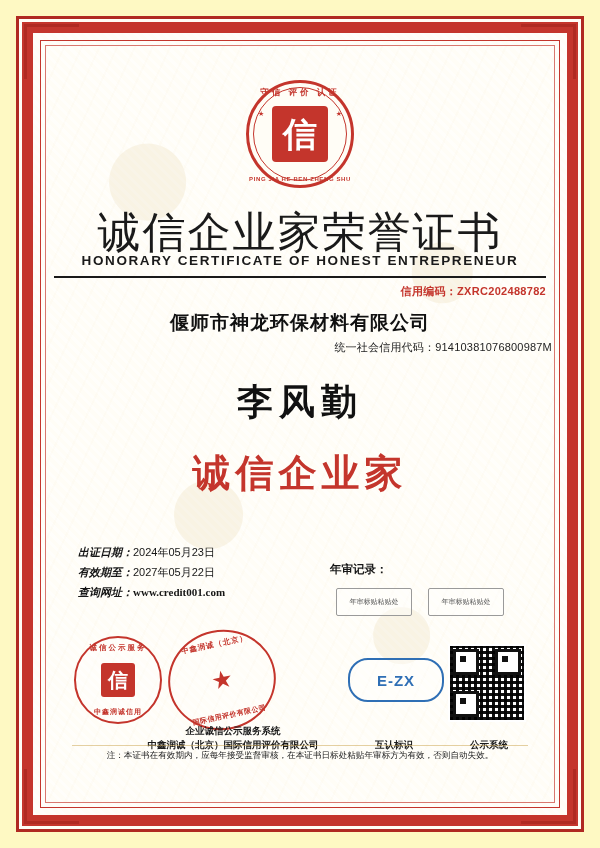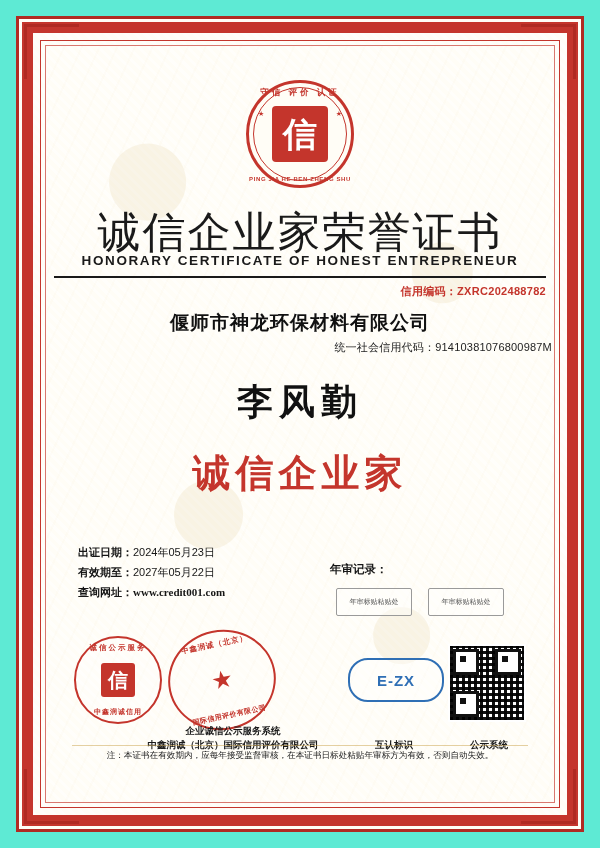--- a/index.html
+++ b/index.html
@@ -5,21 +5,21 @@
   html,body{margin:0;padding:0;}
   body{
     width:600px;height:848px;
     background:#ffffff;
     font-family:"Liberation Sans", sans-serif;
     overflow:hidden;
   }
   .page{
     position:relative;
     width:600px;height:848px;
-    background:#5eead4;
+    background:#fef9c3;
   }
   
   .frame-outer{
     position:absolute;left:16px;top:16px;right:16px;bottom:16px;
     border:3px solid #b02a22;
     background:#fffdf6;
   }
   .frame-guilloche{
     position:absolute;left:22px;top:22px;right:22px;bottom:22px;
     border:11px solid #c4352c;
@@ -134,21 +134,21 @@
     font-size:38px;font-weight:bold;color:#c4352c;letter-spacing:5px;
     font-family:"DejaVu Sans", sans-serif;
   }
 
   
   .details{
     position:absolute;left:30px;top:494px;
     font-size:11px;color:#161616;line-height:20px;
   }
   .details .row{white-space:nowrap;}
-  .details .lbl{font-weight:bold;}
+  .details .lbl{font-weight:bold;font-style:italic;}
   .details .url{font-family:"Liberation Serif", serif;font-weight:bold;}
 
   .annual{
     position:absolute;left:282px;top:514px;
     font-size:11.5px;font-weight:bold;color:#161616;
   }
   .stamp-box{
     position:absolute;top:540px;
     width:74px;height:26px;border:1px solid #9a9a9a;border-radius:2px;
     display:flex;align-items:center;justify-content:center;

